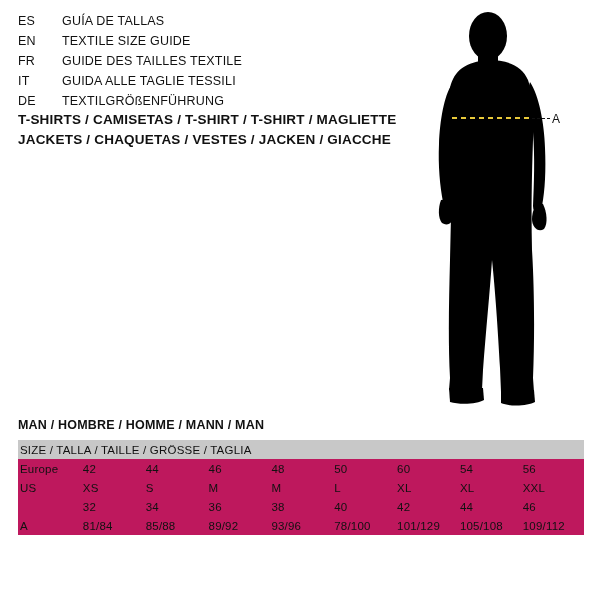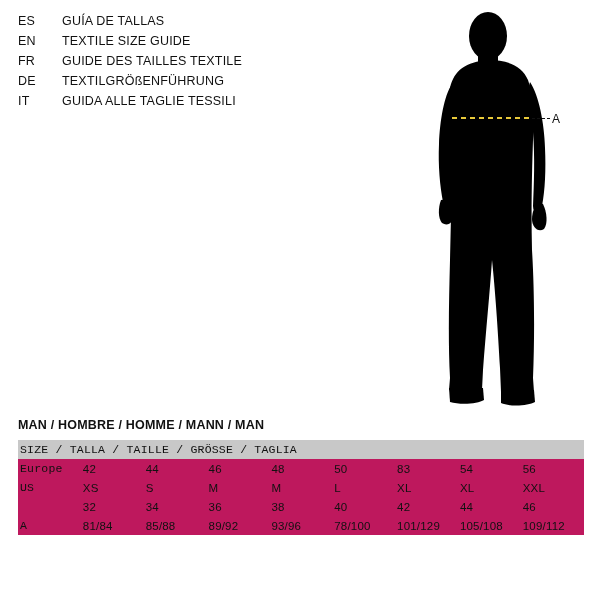--- a/index.html
+++ b/index.html
@@ -114,21 +114,21 @@
     vertical-align: middle;
     color: #111;
     letter-spacing: 0.2px;
   }
   .size-table tr.shade-dark td {
     background: #c8c8c8;
   }
   .size-table tr.shade-light td {
     background: #be185d;
   }
-  .col-label { width: 82px; font-family: Liberation Mono, monospace; }
+  .col-label { width: 82px; }
   .cell-val { }
 
   .footnote {
     position: absolute;
     left: 18px;
     top: 547px;
     font-size: 11.5px;
     font-weight: bold;
     letter-spacing: 0.2px;
     color: #111;
@@ -146,29 +146,33 @@
     </div>
     <div class="lang-row">
       <span class="lang-code">EN</span>
       <span class="lang-text">TEXTILE SIZE GUIDE</span>
     </div>
     <div class="lang-row">
       <span class="lang-code">FR</span>
       <span class="lang-text">GUIDE DES TAILLES TEXTILE</span>
     </div>
     <div class="lang-row">
+      <span class="lang-code">IT</span>
+      <span class="lang-text">GUIDA ALLE TAGLIE TESSILI</span>
+    </div>
+    <div class="lang-row">
       <span class="lang-code">DE</span>
       <span class="lang-text">TEXTILGRÖßENFÜHRUNG</span>
     </div>
-    <div class="lang-row">
-      <span class="lang-code">IT</span>
-      <span class="lang-text">GUIDA ALLE TAGLIE TESSILI</span>
-    </div>
   </div>
 
+  <div class="cat-block">
+    <div class="cat-line">T-SHIRTS / CAMISETAS / T-SHIRT / T-SHIRT / MAGLIETTE</div>
+    <div class="cat-line">JACKETS / CHAQUETAS / VESTES / JACKEN / GIACCHE</div>
+  </div>
 
   <div class="figure-wrap">
     <svg width="200" height="400" viewBox="0 0 200 400" xmlns="http://www.w3.org/2000/svg">
       <g fill="#000000">
 
         <ellipse cx="88" cy="26" rx="19" ry="24"></ellipse>
 
         <rect x="78" y="44" width="20" height="14"></rect>
 
         <path d="M88 50
@@ -221,21 +225,21 @@
       <tr class="shade-dark">
         <td class="col-label" colspan="9">SIZE / TALLA / TAILLE / GRÖSSE / TAGLIA</td>
       </tr>
       <tr class="shade-light">
         <td class="col-label">Europe</td>
         <td class="cell-val">42</td>
         <td class="cell-val">44</td>
         <td class="cell-val">46</td>
         <td class="cell-val">48</td>
         <td class="cell-val">50</td>
-        <td class="cell-val">83</td>
+        <td class="cell-val">60</td>
         <td class="cell-val">54</td>
         <td class="cell-val">56</td>
       </tr>
       <tr class="shade-light">
         <td class="col-label">US</td>
         <td class="cell-val">XS</td>
         <td class="cell-val">S</td>
         <td class="cell-val">M</td>
         <td class="cell-val">M</td>
         <td class="cell-val">L</td>

